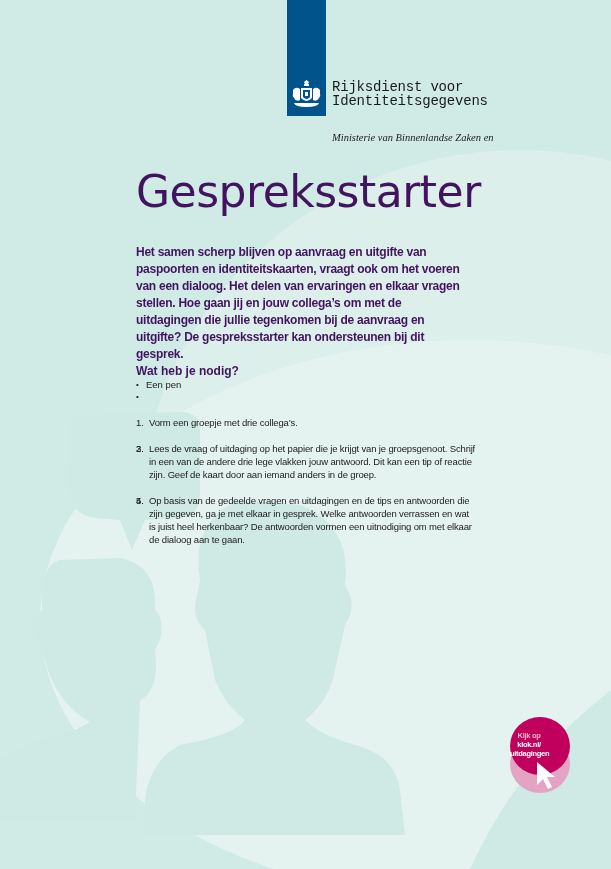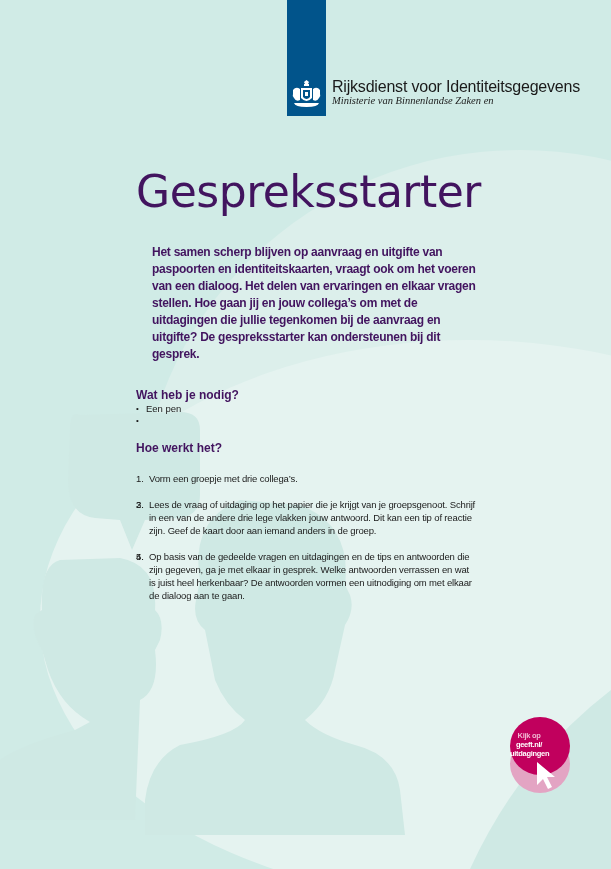--- a/index.html
+++ b/index.html
@@ -43,66 +43,66 @@
     }
     .logo-text {
       position: absolute;
       left: 332px;
       top: 80px;
       z-index: 2;
       color: #1a1a1a;
       line-height: 14px;
     }
     .logo-text .org {
-      font-family: Liberation Sans, sans-serif;
-      font-size: 16px;
+      font-family: Liberation Mono, monospace;
+      font-size: 14px;
       letter-spacing: -0.2px;
     }
     .logo-text .ministry {
       font-family: "Liberation Serif", serif;
       font-style: italic;
       font-size: 10.5px;
       display: block;
       width: 190px;
+      margin-top: 23px;
     }
     .content {
       position: absolute;
       left: 136px;
       top: 160px;
       width: 345px;
       z-index: 2;
       color: #1a1a1a;
     }
     h1 {
       margin: 0;
       font-family: "DejaVu Sans", sans-serif;
       font-weight: normal;
       font-size: 44px;
       letter-spacing: -0.5px;
       color: #42145f;
       line-height: 64px;
-      text-align: center;
     }
     .intro {
-      margin: 20px 0 0 16px;
+      margin: 20px 0 0 0;
       font-size: 12px;
       line-height: 17px;
       font-weight: bold;
       color: #42145f;
       letter-spacing: -0.25px;
       width: 330px;
     }
     h2 {
       margin: 0;
       font-size: 12px;
       font-weight: bold;
       color: #42145f;
       line-height: 16px;
     }
-    .sec-needs { margin-top: 24px; }
+    .sec-needs { }
     .needs-intro {
       margin-top: 13px;
       font-size: 9.5px;
       line-height: 12px;
     }
     ul.needs {
       list-style: none;
       padding: 0;
       margin: 0;
       font-size: 9.5px;
@@ -240,21 +240,20 @@
         <span class="bullet">•</span>
         <span>Een pen</span>
       </li>
       <li>
         <span class="bullet">•</span>
       </li>
     </ul>
   </section>
 
   <section class="sec-how">
-    <h2>Hoe werkt het?</h2>
     <ol class="steps">
       <li>
         <span class="num">1.</span>
         <span>Vorm een groepje met drie collega’s.</span>
       </li>
       <li>
         <span class="num">2.</span>
       </li>
       <li>
         <span class="num">3.</span>
@@ -269,19 +268,19 @@
       </li>
     </ol>
   </section>
 </main>
 
 <div class="cta">
   <div class="back"></div>
   <div class="front"></div>
   <div class="cta-text">
     <span class="small">Kijk op</span>
-    <span style="display:block">geeft.nl/</span>
+    <span style="display:block">klok.nl/</span>
     <span style="display:block">uitdagingen</span>
   </div>
   <svg class="cursor" viewBox="0 0 22 30">
     <path d="M1 1 L1 24 L7 18 L12 28 L16 26 L11 16 L19 16 Z" fill="#ffffff"></path>
   </svg>
 </div>
 
 </body></html>

